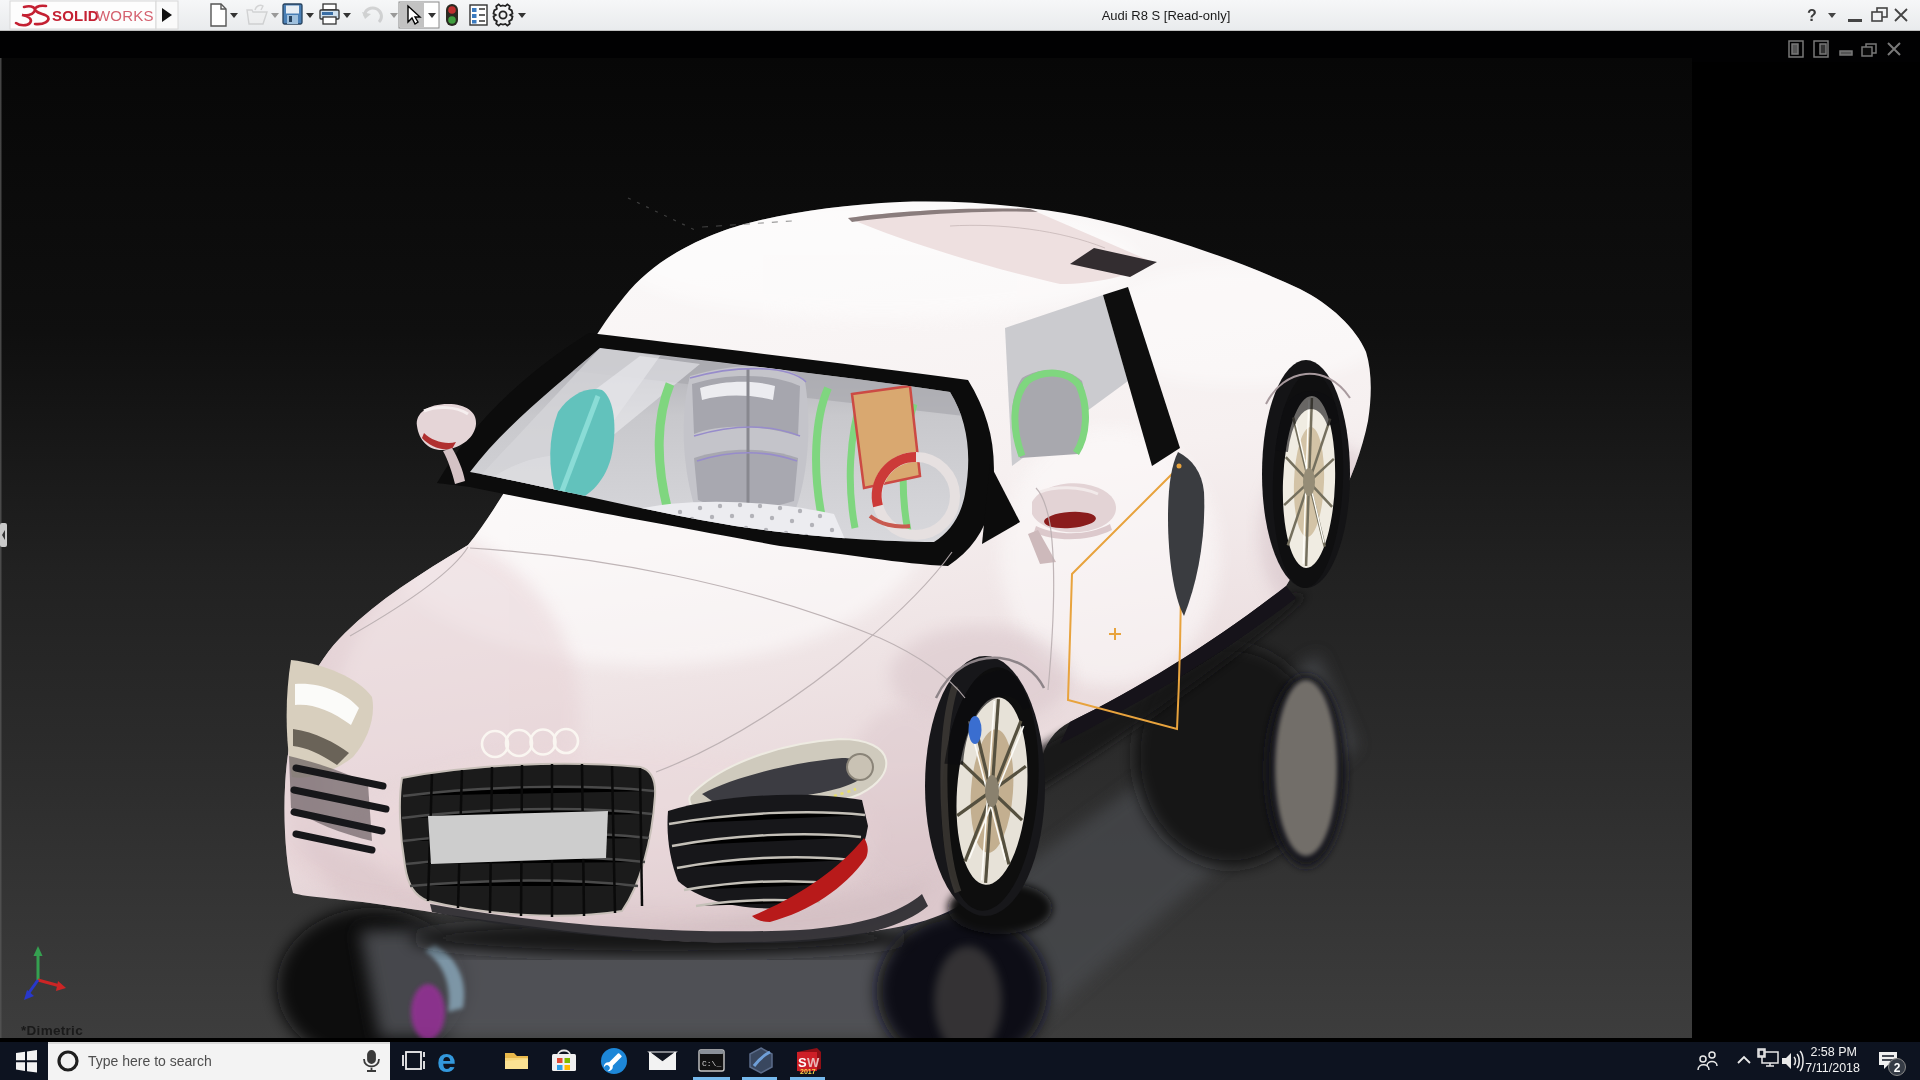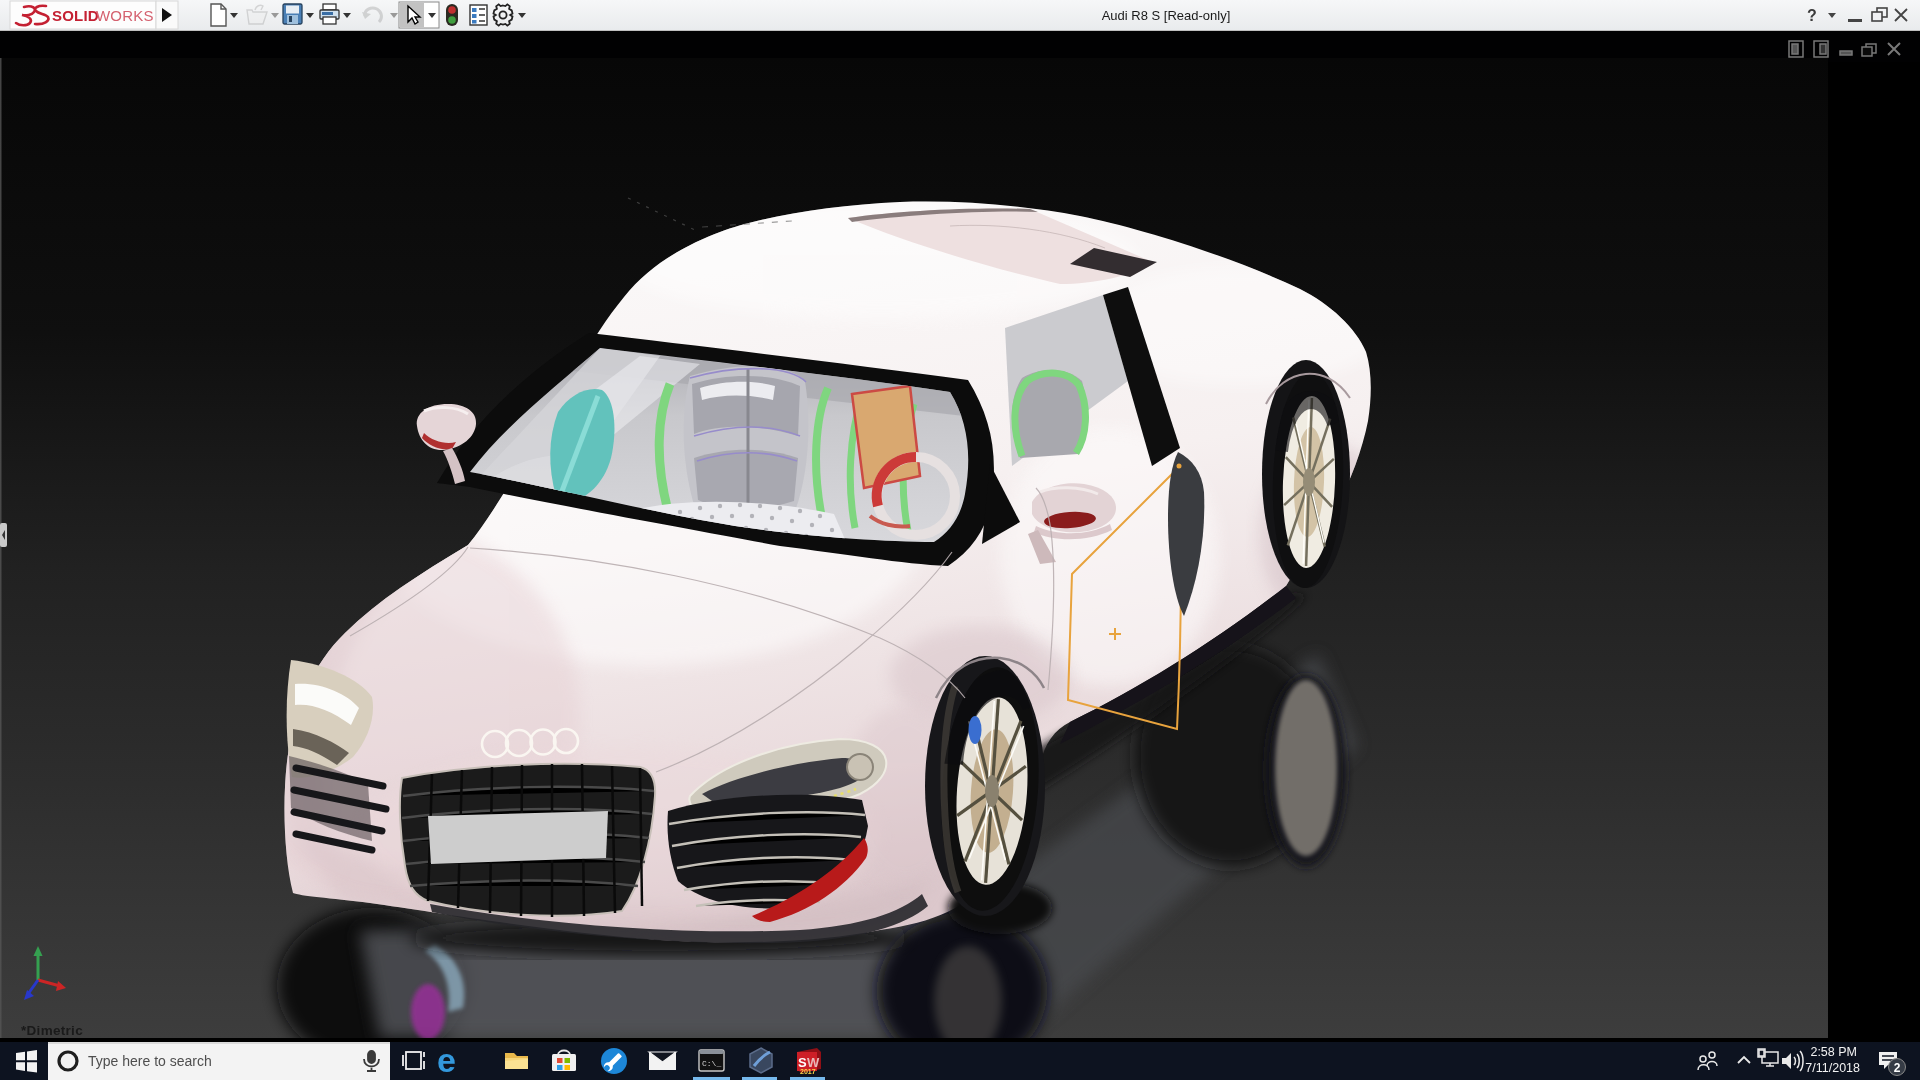--- a/index.html
+++ b/index.html
@@ -1,18 +1,18 @@
 <!DOCTYPE html>
 <html><head>
 <meta charset="utf-8">
 <style>
   html,body{margin:0;padding:0;width:1920px;height:1080px;overflow:hidden;background:#000;font-family:"Liberation Sans",sans-serif;}
   #titlebar{position:absolute;left:0;top:0;width:1920px;height:30px;background:linear-gradient(#f6f7f8,#e9ebed);border-bottom:1px solid #bfbfbf;text-align:center;}
   #menustrip{position:absolute;left:0;top:31px;width:1920px;height:31px;background:#010102;}
-  #viewport{position:absolute;left:0;top:58px;width:1828px;height:980px;background:linear-gradient(#070707 0%,#0f0f0f 28%,#212121 52%,#2d2d2d 74%,#373737 90%,#3d3d3d 100%);}
+  #viewport{position:absolute;left:0;top:58px;width:1692px;height:980px;background:linear-gradient(#070707 0%,#0f0f0f 28%,#212121 52%,#2d2d2d 74%,#373737 90%,#3d3d3d 100%);}
   #taskbar{position:absolute;left:0;top:1042px;width:1920px;height:38px;background:#0d1320;}
   .abs{position:absolute;}
 </style>
 </head>
 <body>
 <div id="titlebar">
   <svg class="abs" style="left:0;top:0" width="1920" height="30" viewBox="0 0 1920 30">
 
     <rect x="10" y="1" width="146" height="28" fill="#fdfdfd" stroke="#d8d8d8"></rect>
     <rect x="156" y="1" width="22" height="28" fill="#fafafa" stroke="#d8d8d8"></rect>

